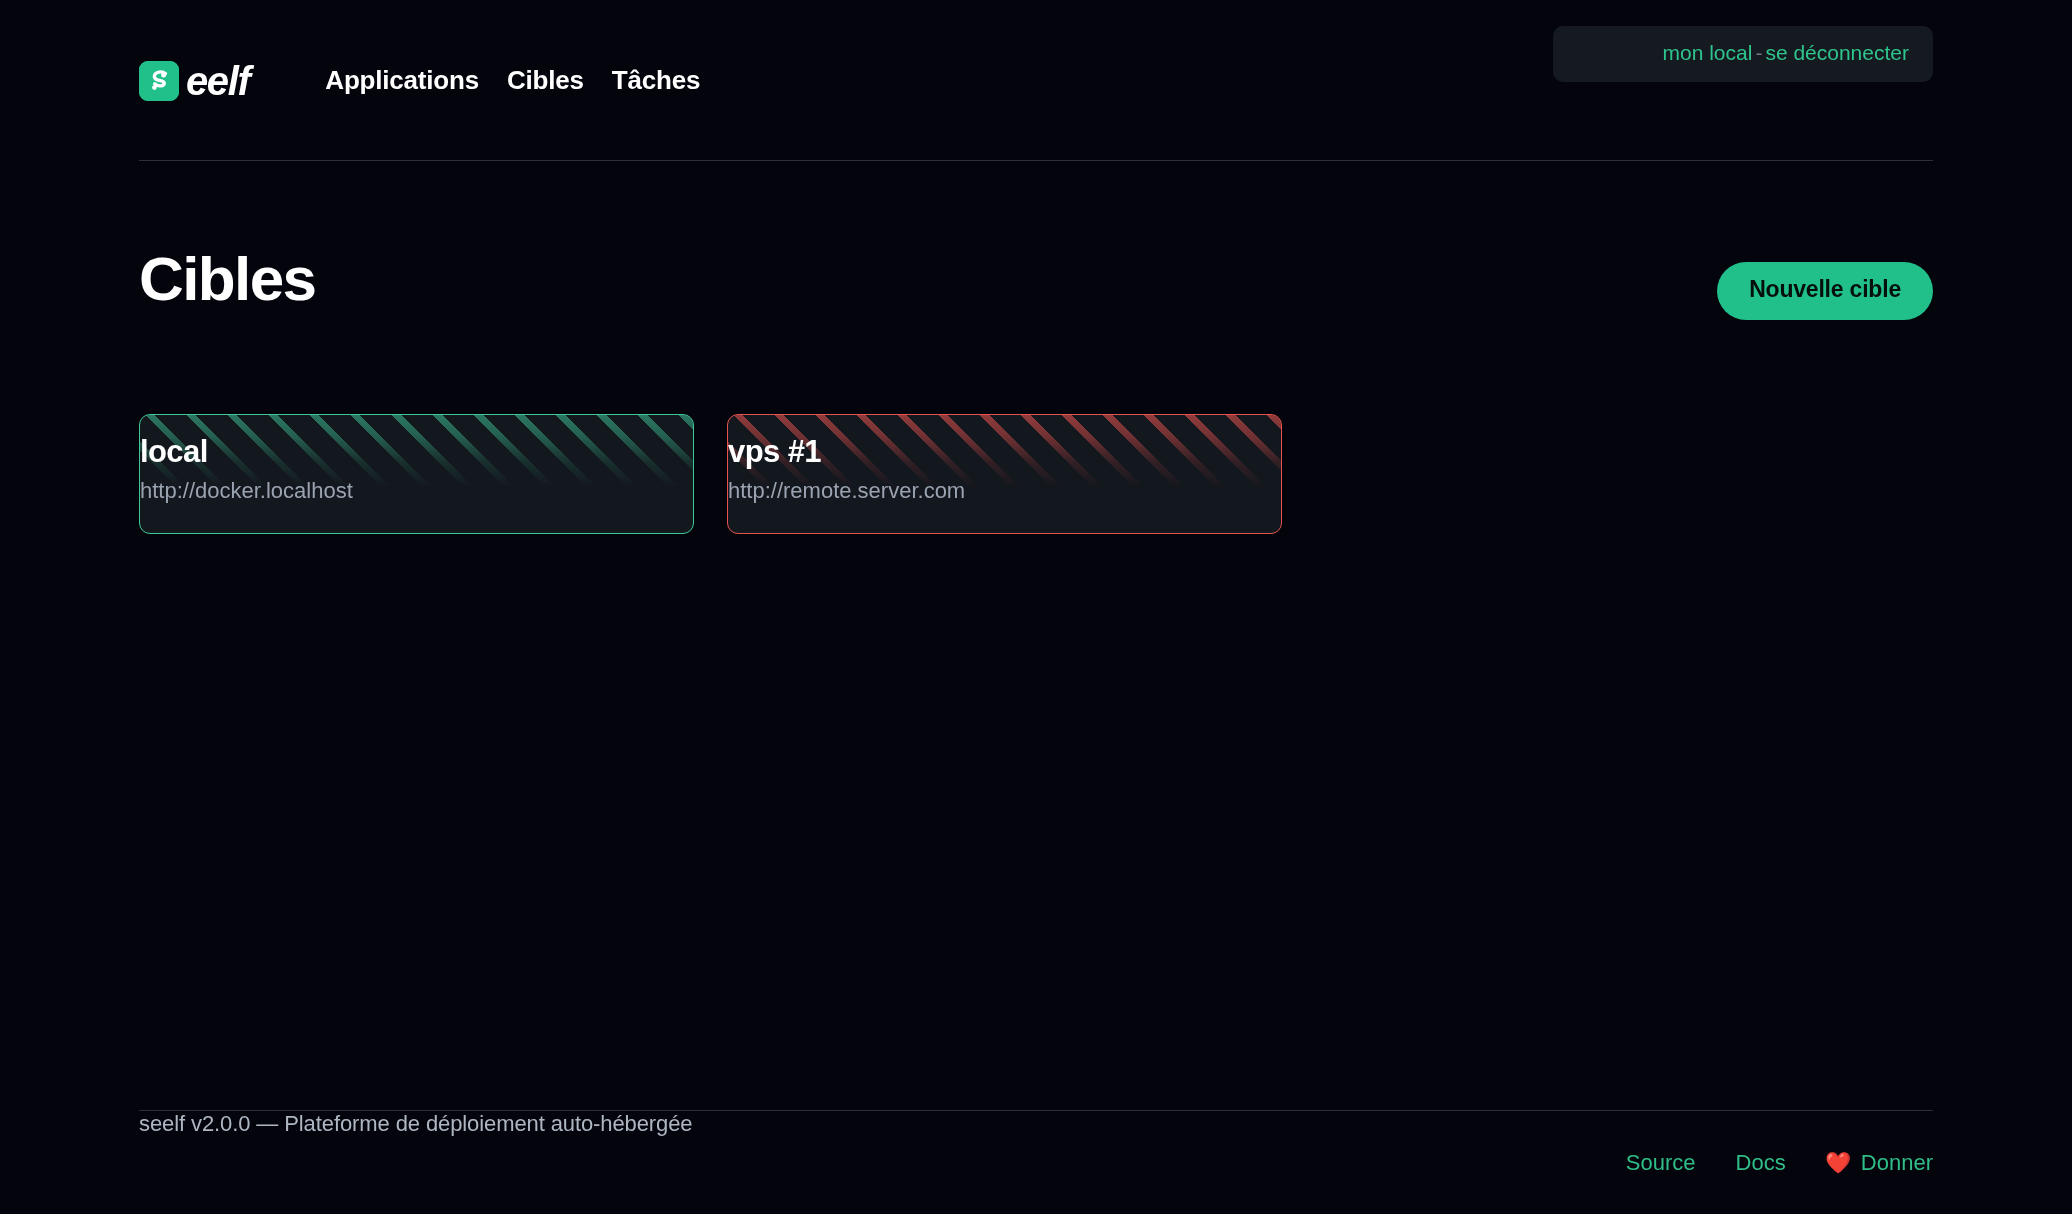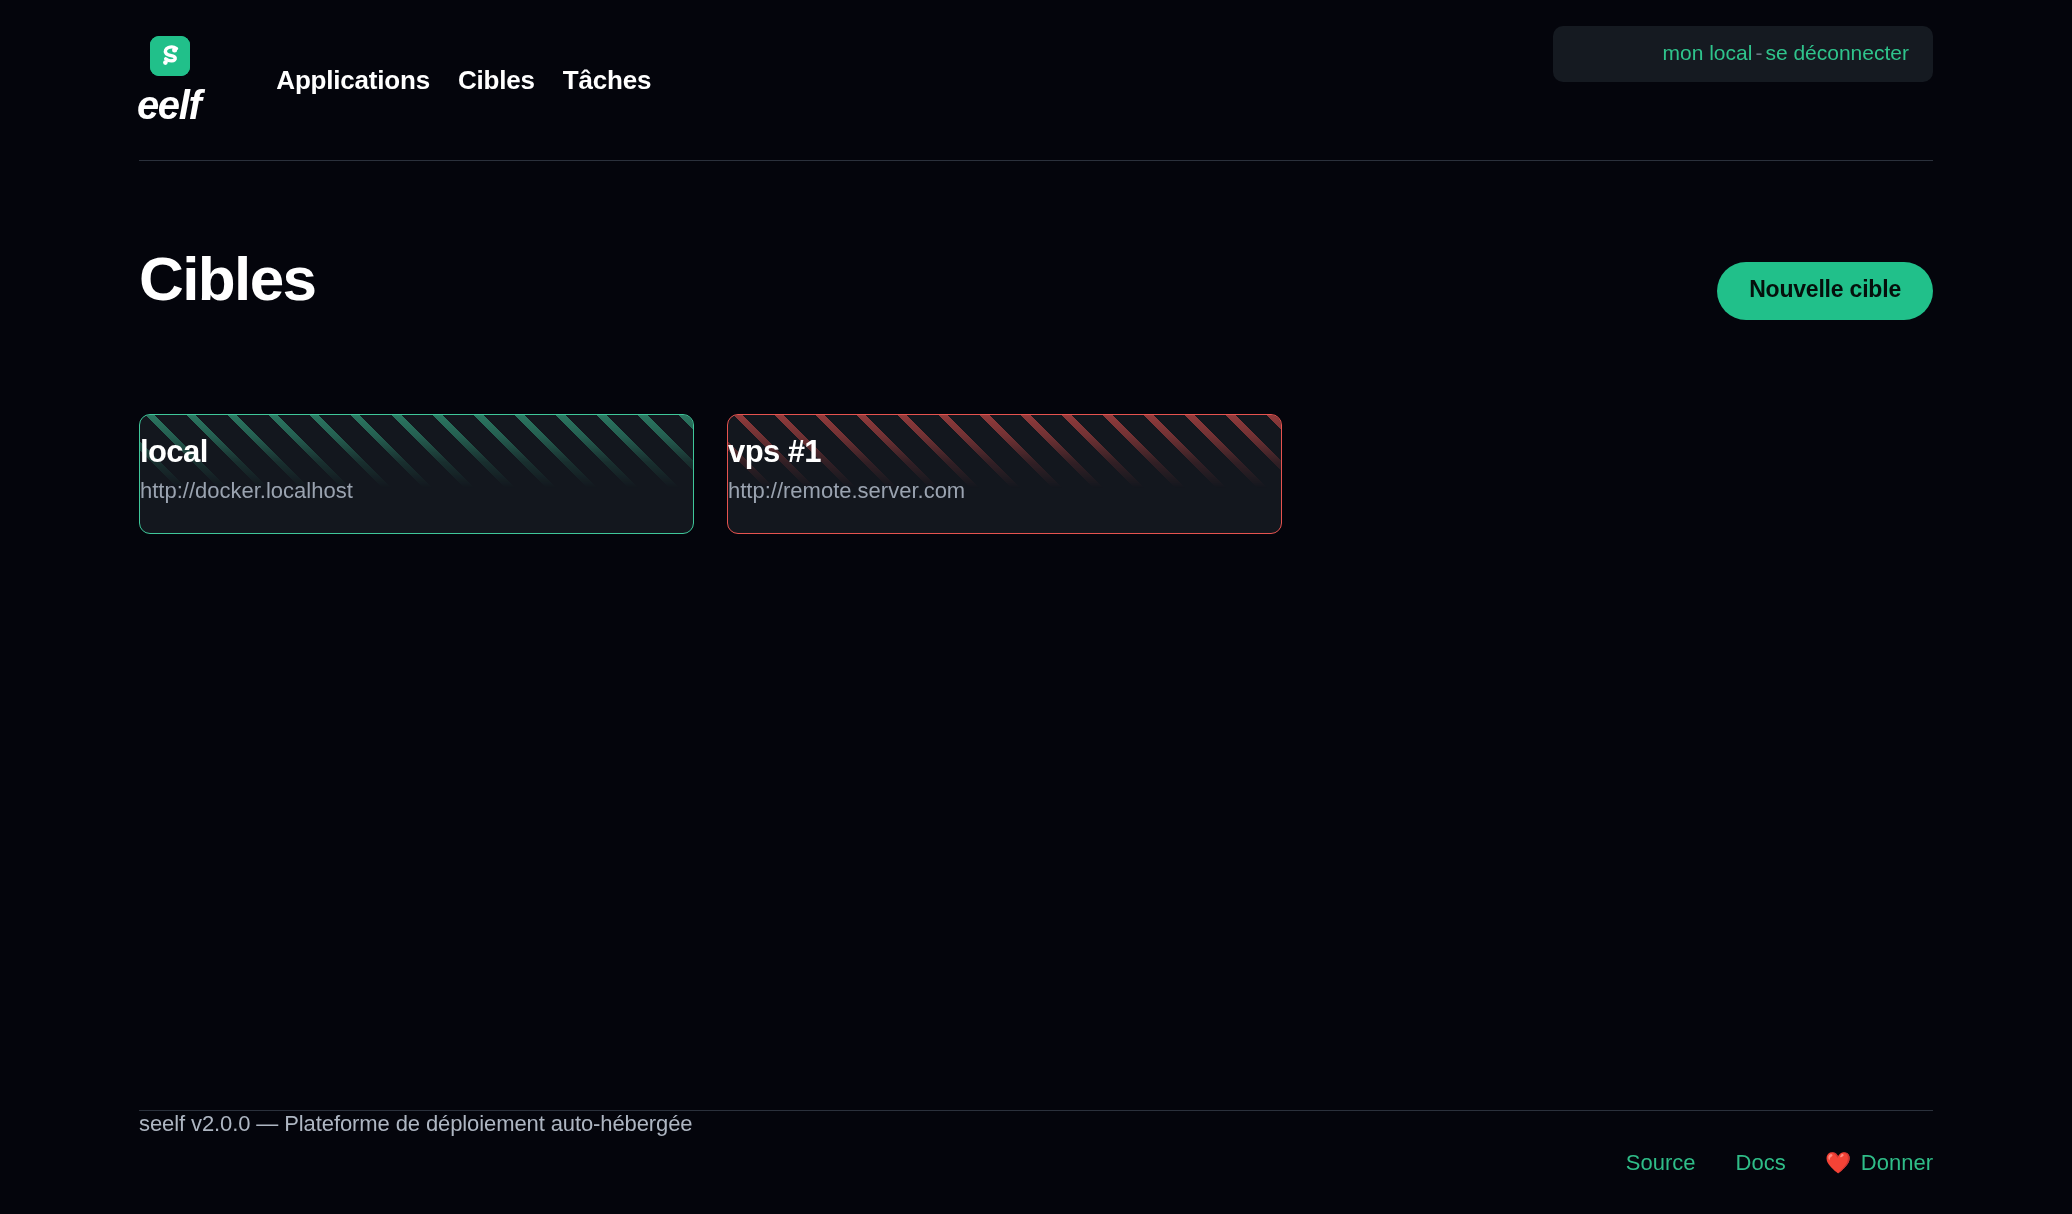--- a/index.html
+++ b/index.html
@@ -40,21 +40,20 @@
     height: 1px;
     background: #2b313c;
   }
 
   .brand {
     display: flex;
     align-items: center;
     gap: 9px;
     margin-right: 76px;
     text-decoration: none;
-    flex-direction: column;
   }
   .brand-mark {
     width: 40px;
     height: 40px;
     border-radius: 9px;
     background: #21c08a;
     position: relative;
     flex: 0 0 40px;
   }
   .brand-mark svg { display: block; width: 40px; height: 40px; }

